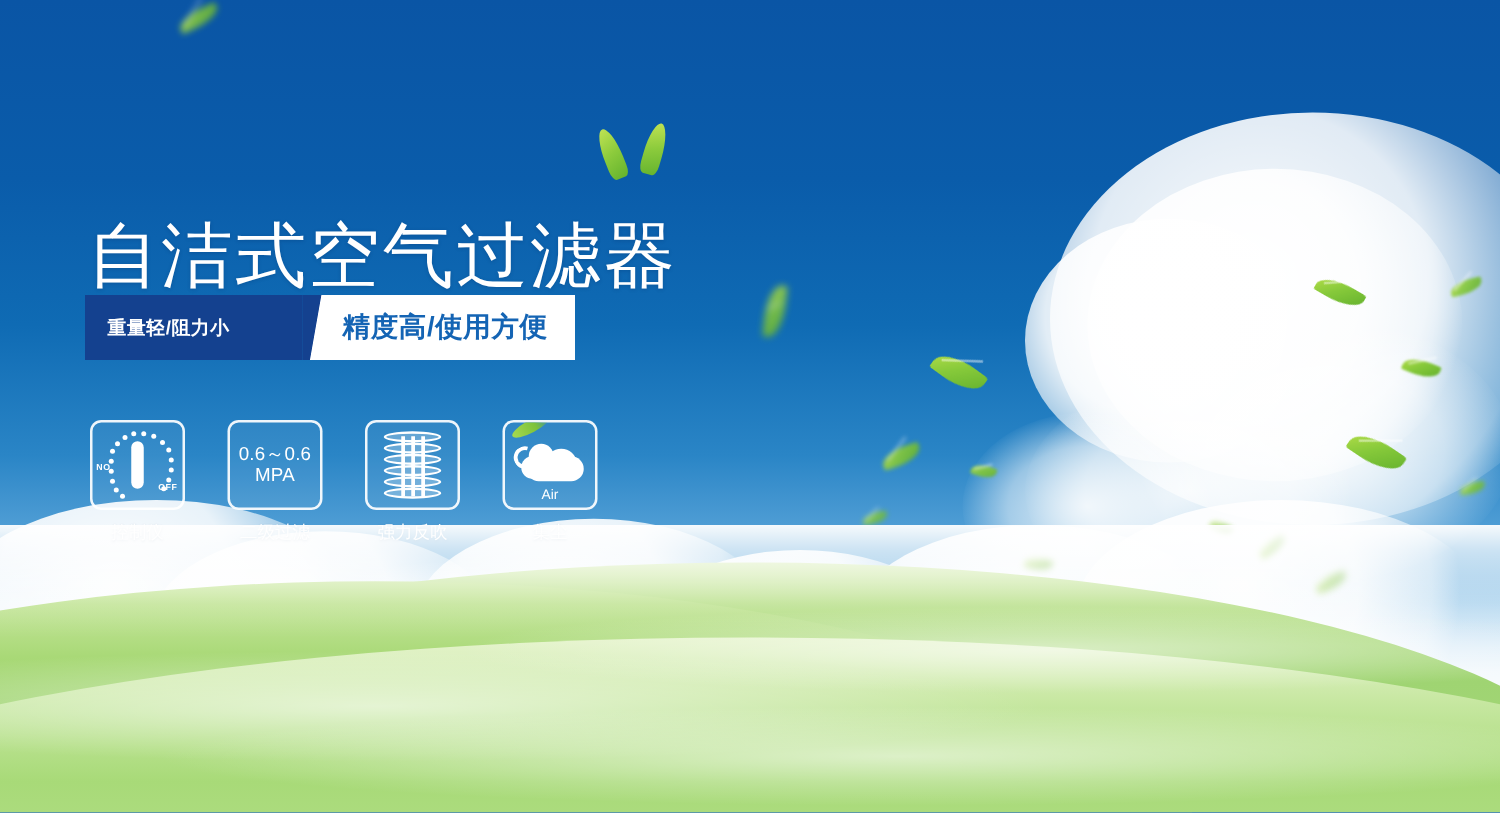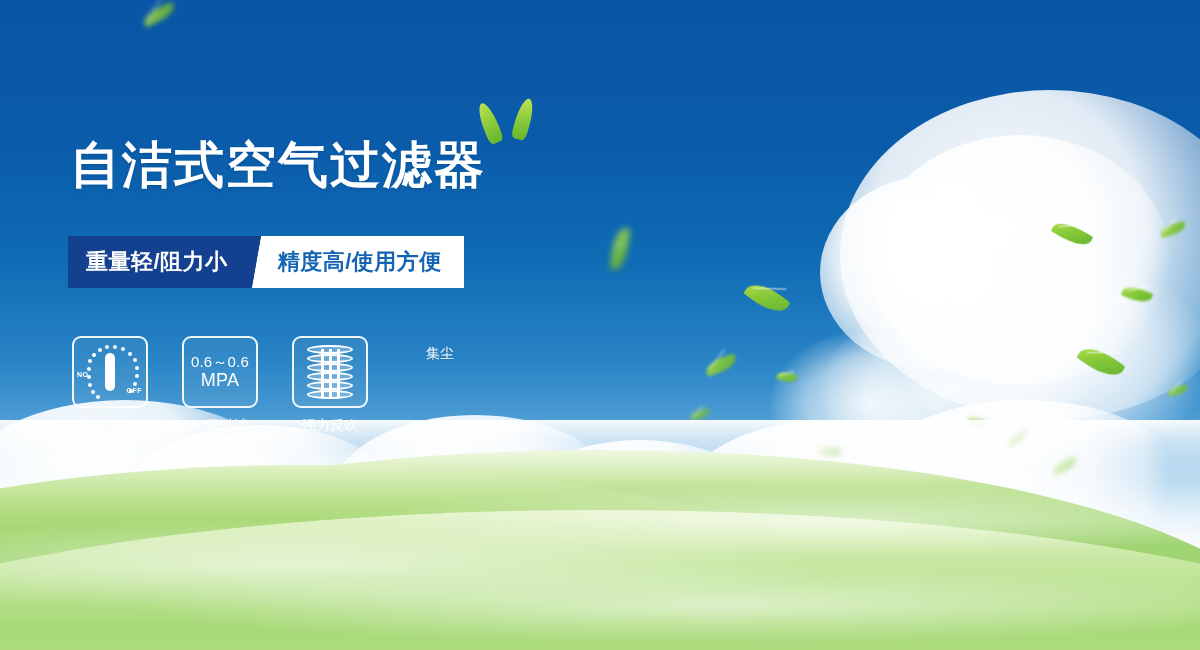--- a/index.html
+++ b/index.html
@@ -127,27 +127,28 @@
     position:absolute; left:12%; top:46%;
     width:76%; height:1.5px;
     background:rgba(255,255,255,0.45);
     transform:rotate(-34deg);
     transform-origin:left center;
   }
 
   
   .title-block { position:absolute; left:70px; top:140px; }
   .main-title {
-    font-size:50px;
+    font-size:57px;
     line-height:1;
-    font-weight:700;
+    font-weight:400;
     color:#ffffff;
     letter-spacing:2px;
     white-space:nowrap;
     text-shadow:0 1px 3px rgba(0,40,90,0.25);
+    margin-top:37px;
   }
   .title-leaves { position:absolute; left:410px; top:-42px; width:80px; height:48px; }
   .tleaf {
     position:absolute;
     width:15px; height:42px;
     background:linear-gradient(160deg,#c3e455 0%, #8ccb3c 50%, #64b32e 100%);
     border-radius:60% 60% 30% 30% / 75% 75% 25% 25%;
   }
   .tleaf-l { left:2px;  top:4px;  transform:rotate(-22deg); }
   .tleaf-r { left:36px; top:0px;  transform:rotate(16deg); }
@@ -157,21 +158,21 @@
     position:absolute; left:68px; top:236px;
     height:52px; display:flex; align-items:stretch;
   }
   .sub-left {
     background:#14418f;
     display:flex; align-items:center;
     padding:0 18px 0 18px;
     min-width:174px;
   }
   .sub-left span {
-    color:#ffffff; font-size:22px; font-weight:700; letter-spacing:0.5px;
+    color:#ffffff; font-size:15px; font-weight:700; letter-spacing:0.5px;
   }
   .sub-sep {
     width:26px;
     background:linear-gradient(100deg,#14418f 0%, #14418f 42%, #ffffff 44%, #ffffff 100%);
   }
   .sub-right {
     background:#ffffff;
     display:flex; align-items:center;
     padding:0 22px 0 6px;
     min-width:186px;
@@ -203,21 +204,21 @@
     text-shadow:0 1px 2px rgba(0,50,100,0.3);
   }
   .feature-text {
     color:#ffffff;
     font-size:15px;
     line-height:1.15;
     text-align:center;
     font-weight:400;
     letter-spacing:0.2px;
   }
-  .feature-text .l2 { font-size:18px; }
+  .feature-text .l2 { font-size:15px; }
 
   
   .gauge { position:relative; width:66px; height:62px; }
   .gauge .dot {
     position:absolute; width:4px; height:4px;
     background:#fff; border-radius:50%;
     left:50%; top:50%;
   }
   .gauge .knob {
     position:absolute; left:50%; top:50%;
@@ -386,20 +387,31 @@
           <div class="ring" style="top:27px;"></div>
           <div class="ring" style="top:36px;"></div>
           <div class="ring" style="top:45px;"></div>
         </div>
       </div>
       <div class="feature-label">强力反吹</div>
     </div>
 
 
     <div class="feature">
+      <div class="feature-box">
+        <div class="icon-leafstreak"></div>
+        <div class="aircloud">
+          <div class="puff" style="left:14px; top:8px; width:20px; height:20px;"></div>
+          <div class="puff" style="left:28px; top:12px; width:24px; height:22px;"></div>
+          <div class="puff" style="left:8px; top:18px; width:18px; height:18px;"></div>
+          <div class="body"></div>
+          <div class="swirl"></div>
+          <div class="air-label">Air</div>
+        </div>
+      </div>
       <div class="feature-label">集尘</div>
     </div>
 
   </div>
 
   <div class="grass-wrap">
     <div class="hill hill-back"></div>
     <div class="hill hill-mid"></div>
     <div class="hill hill-front"></div>
     <div class="grass-sheen gs-1"></div>

